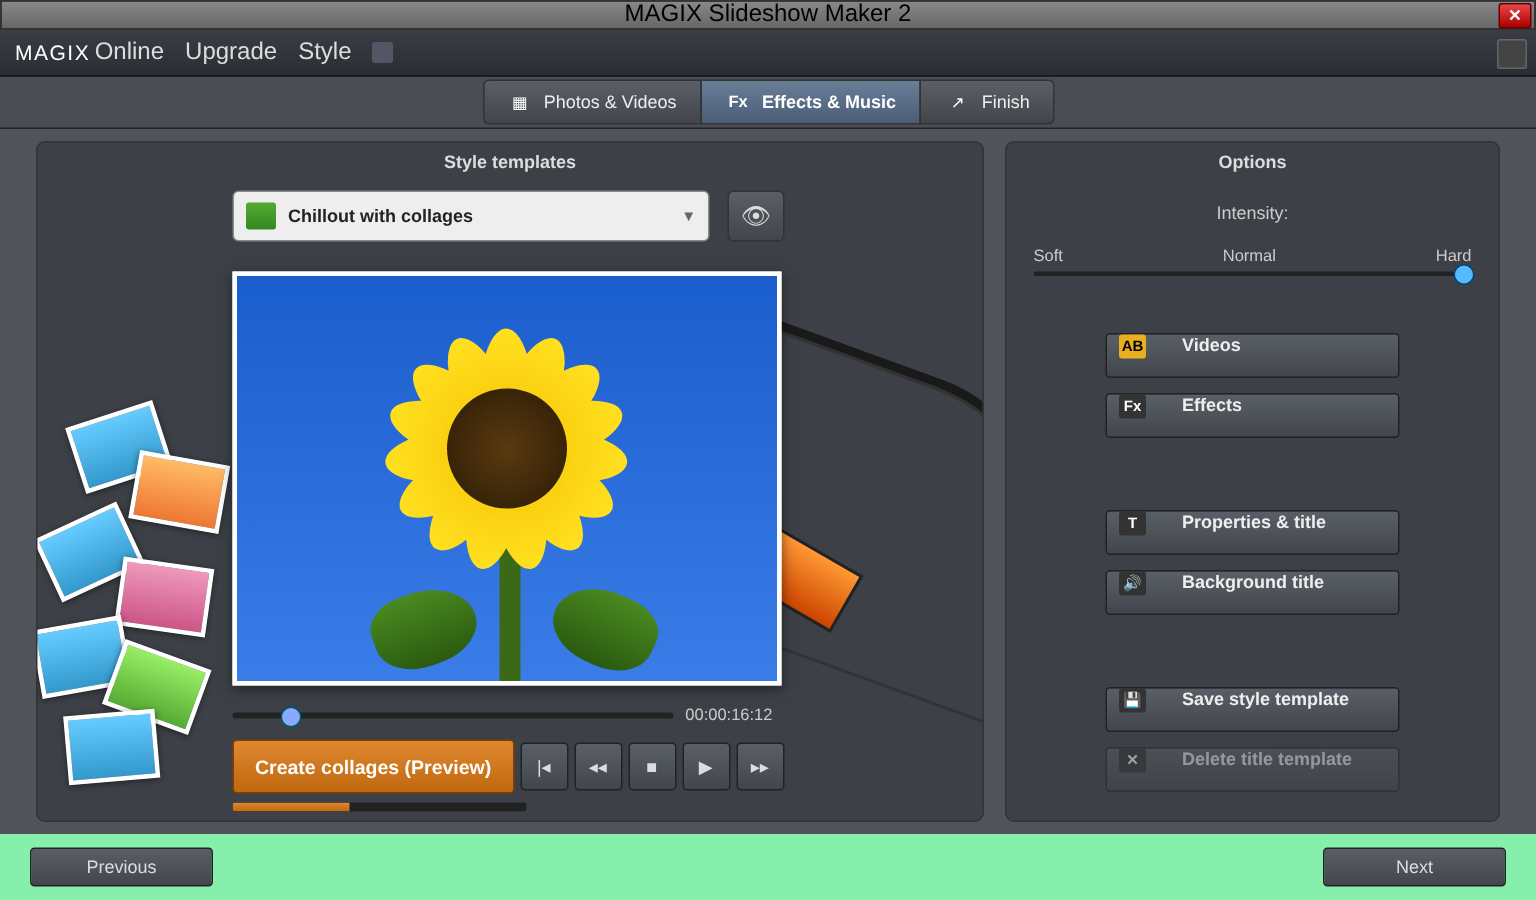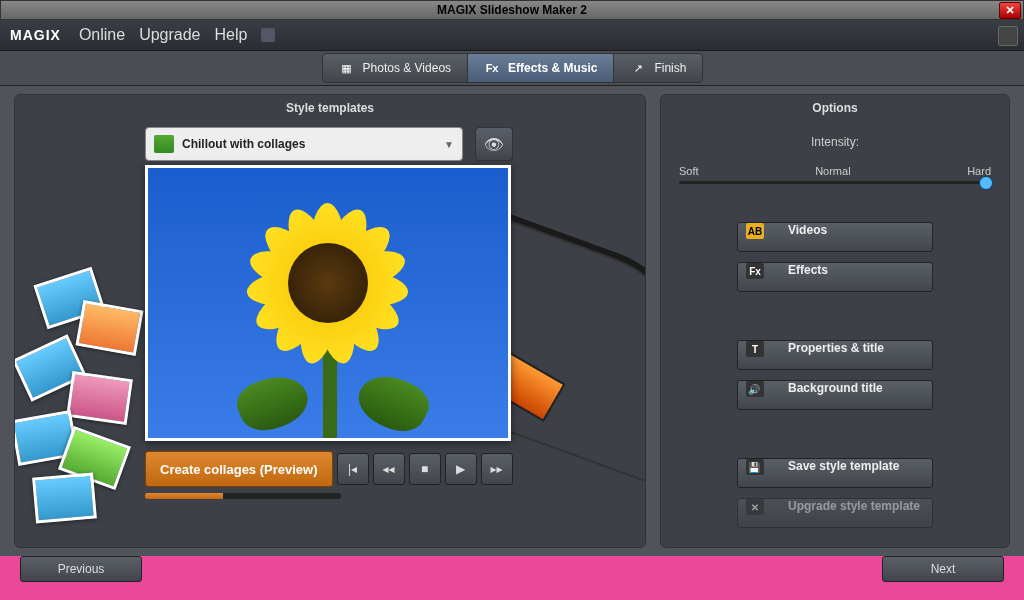--- a/index.html
+++ b/index.html
@@ -1,49 +1,49 @@
 <!DOCTYPE html>
 <html><head>
 <meta charset="utf-8">
 <style>
   html,body{margin:0;padding:0;width:1024px;height:600px;background:#000;font-family:Tahoma,Verdana,sans-serif;font-size:12px;color:#ccc;overflow:hidden}
   .titlebar{height:18px;background:linear-gradient(#888,#666);display:flex;align-items:center;justify-content:center;position:relative;border:1px solid #333}
-  .titlebar-text{color:#000;font-weight:bold;font-size:12px}
+  .titlebar-text{color:#000;font-weight:normal;font-size:16px}
   .close-btn{position:absolute;right:2px;top:1px;width:20px;height:15px;background:linear-gradient(#e44,#a00);color:#fff;display:flex;align-items:center;justify-content:center;font-weight:bold;border:1px solid #600;border-radius:2px;font-size:11px;cursor:pointer}
   .menubar{height:30px;background:linear-gradient(#3a3e44,#2a2e34);display:flex;align-items:center;padding:0 10px;border-bottom:1px solid #1a1a1a;position:relative}
-  .logo{font-weight:bold;color:#fff;font-size:14px;margin-right:18px;letter-spacing:1px}
+  .logo{font-weight:normal;color:#fff;font-size:14px;margin-right:3px;letter-spacing:1px}
   .menu-item{color:#ddd;margin-right:14px;font-size:16px;cursor:pointer}
   .menu-help-icon{width:14px;height:14px;background:#556;display:inline-block;border-radius:2px}
   .restore-btn{position:absolute;right:6px;top:6px;width:18px;height:18px;background:#444;border:1px solid #666;border-radius:2px;cursor:pointer}
   .tabbar{height:34px;background:#4a4e54;display:flex;justify-content:center;align-items:center;border-bottom:1px solid #222}
   .tab{height:28px;padding:0 16px;display:flex;align-items:center;gap:8px;background:linear-gradient(#5a5e66,#42464c);border:1px solid #333;color:#eee;font-size:12px;cursor:pointer;margin-right:-1px}
   .tab.first{border-radius:4px 0 0 4px}
   .tab.last{border-radius:0 4px 4px 0}
   .tab.active{background:linear-gradient(#6b7e98,#4a5d77);color:#fff;font-weight:bold}
   .tab-icon{width:16px;height:16px;display:flex;align-items:center;justify-content:center;font-size:11px;color:#fff}
-  .main{display:flex;height:454px;padding:8px 14px;gap:14px;background:#50545a}
+  .main{display:flex;height:454px;padding:8px 24px;gap:14px;background:#50545a}
   .panel{flex:1;border:1px solid #333;border-radius:6px;background:#3d4147;display:flex;flex-direction:column;position:relative;overflow:hidden}
   .panel.left{flex:0 0 630px}
   .panel-header{text-align:center;padding:6px 0;color:#ddd;font-weight:bold;font-size:12px}
   
   .film-deco{position:absolute;right:-50px;top:150px;width:240px;height:240px}
   .film-curl{position:absolute;width:240px;height:200px;border:6px solid #1a1a1a;border-left:none;border-bottom:none;border-radius:0 120px 0 0;transform:rotate(20deg);box-shadow:inset 0 0 0 2px #333}
   .film-img{position:absolute;width:60px;height:40px;background:linear-gradient(#f93,#c40);border:2px solid #222;transform:rotate(30deg);top:120px;left:40px}
   
   .scatter{position:absolute;left:-6px;top:180px;width:140px;height:280px}
   .scatter div{position:absolute;width:55px;height:40px;background:linear-gradient(#6cf,#39c);border:3px solid #fff;box-shadow:0 1px 4px rgba(0,0,0,.5)}
   .scatter .p1{top:0;left:30px;transform:rotate(-18deg)}
   .scatter .p2{top:30px;left:70px;transform:rotate(10deg);background:linear-gradient(#fb6,#e73)}
   .scatter .p3{top:70px;left:10px;transform:rotate(-25deg)}
   .scatter .p4{top:100px;left:60px;transform:rotate(8deg);background:linear-gradient(#e9b,#c58)}
   .scatter .p5{top:140px;left:5px;transform:rotate(-10deg)}
   .scatter .p6{top:160px;left:55px;transform:rotate(20deg);background:linear-gradient(#9e6,#5a3)}
   .scatter .p7{top:200px;left:25px;transform:rotate(-5deg)}
   
-  .template-row{display:flex;gap:12px;align-items:center;margin:6px 0 4px 130px}
+  .template-row{display:flex;gap:12px;align-items:center;margin:6px 0 20px 130px}
   .template-dd{width:300px;height:32px;background:#eee;border:1px solid #888;border-radius:4px;display:flex;align-items:center;padding:0 8px;gap:8px;color:#222;font-weight:bold;cursor:pointer}
   .dd-icon{width:20px;height:18px;background:linear-gradient(#5a3,#382);border-radius:2px}
   .dd-arrow{margin-left:auto;color:#666;font-size:10px}
   .eye-btn{width:36px;height:32px;background:linear-gradient(#5a5e66,#42464c);border:1px solid #333;border-radius:4px;display:flex;align-items:center;justify-content:center;cursor:pointer;color:#ddd;font-size:16px}
   
   .preview-wrap{width:360px;height:270px;background:#fff;border:3px solid #fff;box-shadow:0 2px 8px rgba(0,0,0,.5);margin-left:130px;position:relative;overflow:hidden}
   .preview-sky{position:absolute;inset:0;background:linear-gradient(#1a5dcc,#3a7de8)}
   .sunflower-center{position:absolute;width:80px;height:80px;background:radial-gradient(#5a3a10,#2a1a05);border-radius:50%;top:75px;left:140px}
   .petal{position:absolute;width:35px;height:90px;background:linear-gradient(#ffe020,#f5c000);border-radius:50% 50% 40% 40%;top:35px;left:162px;transform-origin:50% 90%}
   .leaf{position:absolute;width:70px;height:50px;background:linear-gradient(#4a8a20,#2a5a10);border-radius:40% 60% 50% 50%;bottom:10px}
@@ -63,36 +63,36 @@
   .int-labels{display:flex;justify-content:space-between;color:#ccc;font-size:11px;margin:10px 18px 4px}
   .int-slider{margin:0 18px;height:3px;background:#222;border-radius:2px;position:relative}
   .int-thumb{position:absolute;right:-2px;top:-5px;width:12px;height:12px;background:#5bf;border:1px solid #047;border-radius:50%}
   .opt-btns{margin:38px 0 0 0;display:flex;flex-direction:column;align-items:center;gap:10px}
   .opt-gap{height:28px}
   .opt-btn{width:178px;height:28px;background:linear-gradient(#5a5e66,#42464c);border:1px solid #222;border-radius:3px;display:flex;gap:24px;padding:0 8px;color:#eee;font-weight:bold;font-size:12px;cursor:pointer}
   .opt-btn.disabled{opacity:.5;cursor:default}
   .opt-icon{width:18px;height:16px;display:flex;align-items:center;justify-content:center;background:#333;border-radius:2px;font-size:10px;color:#fff}
   .opt-icon.yellow{background:#e8b020;color:#000;font-weight:bold}
   
-  .footer{height:44px;background:#ec4899;display:flex;align-items:flex-start;padding:0 20px}
+  .footer{height:44px;background:#86efac;display:flex;align-items:center;padding:0 20px}
   .nav-btn{width:120px;height:24px;background:linear-gradient(#5a5e66,#42464c);border:1px solid #222;border-radius:3px;color:#ddd;font-size:12px;display:flex;align-items:center;justify-content:center;cursor:pointer}
 </style>
 </head>
 <body>
 
 <div class="titlebar">
   <span class="titlebar-text">MAGIX Slideshow Maker 2</span>
   <div class="close-btn">✕</div>
 </div>
 
 <div class="menubar">
   <span class="logo">MAGIX</span>
   <span class="menu-item">Online</span>
   <span class="menu-item">Upgrade</span>
-  <span class="menu-item">Help</span>
+  <span class="menu-item">Style</span>
   <span class="menu-help-icon"></span>
   <div class="restore-btn"></div>
 </div>
 
 <div class="tabbar">
   <div class="tab first">
     <span class="tab-icon">▦</span>
     <span>Photos &amp; Videos</span>
   </div>
   <div class="tab active">
@@ -151,20 +151,26 @@
       <div class="petal" style="transform:rotate(192deg)"></div>
       <div class="petal" style="transform:rotate(216deg)"></div>
       <div class="petal" style="transform:rotate(240deg)"></div>
       <div class="petal" style="transform:rotate(264deg)"></div>
       <div class="petal" style="transform:rotate(288deg)"></div>
       <div class="petal" style="transform:rotate(312deg)"></div>
       <div class="petal" style="transform:rotate(336deg)"></div>
       <div class="sunflower-center"></div>
     </div>
 
+    <div class="player-row">
+      <div class="seek">
+        <div class="seek-thumb"></div>
+      </div>
+      <span class="timecode">00:00:16:12</span>
+    </div>
 
     <div class="ctrl-row">
       <div class="create-btn">Create collages (Preview)</div>
       <div class="pctrl">
           <span>|◂</span>
         </div>
       <div class="pctrl">
           <span>◂◂</span>
         </div>
       <div class="pctrl">
@@ -212,21 +218,21 @@
         <span class="opt-icon">🔊</span>
         <span>Background title</span>
       </div>
       <div class="opt-gap"></div>
       <div class="opt-btn">
         <span class="opt-icon">💾</span>
         <span>Save style template</span>
       </div>
       <div class="opt-btn disabled">
         <span class="opt-icon">✕</span>
-        <span>Upgrade style template</span>
+        <span>Delete title template</span>
       </div>
     </div>
   </div>
 </div>
 
 <div class="footer">
   <div class="nav-btn">Previous</div>
   <div style="flex:1"></div>
   <div class="nav-btn">Next</div>
 </div>

